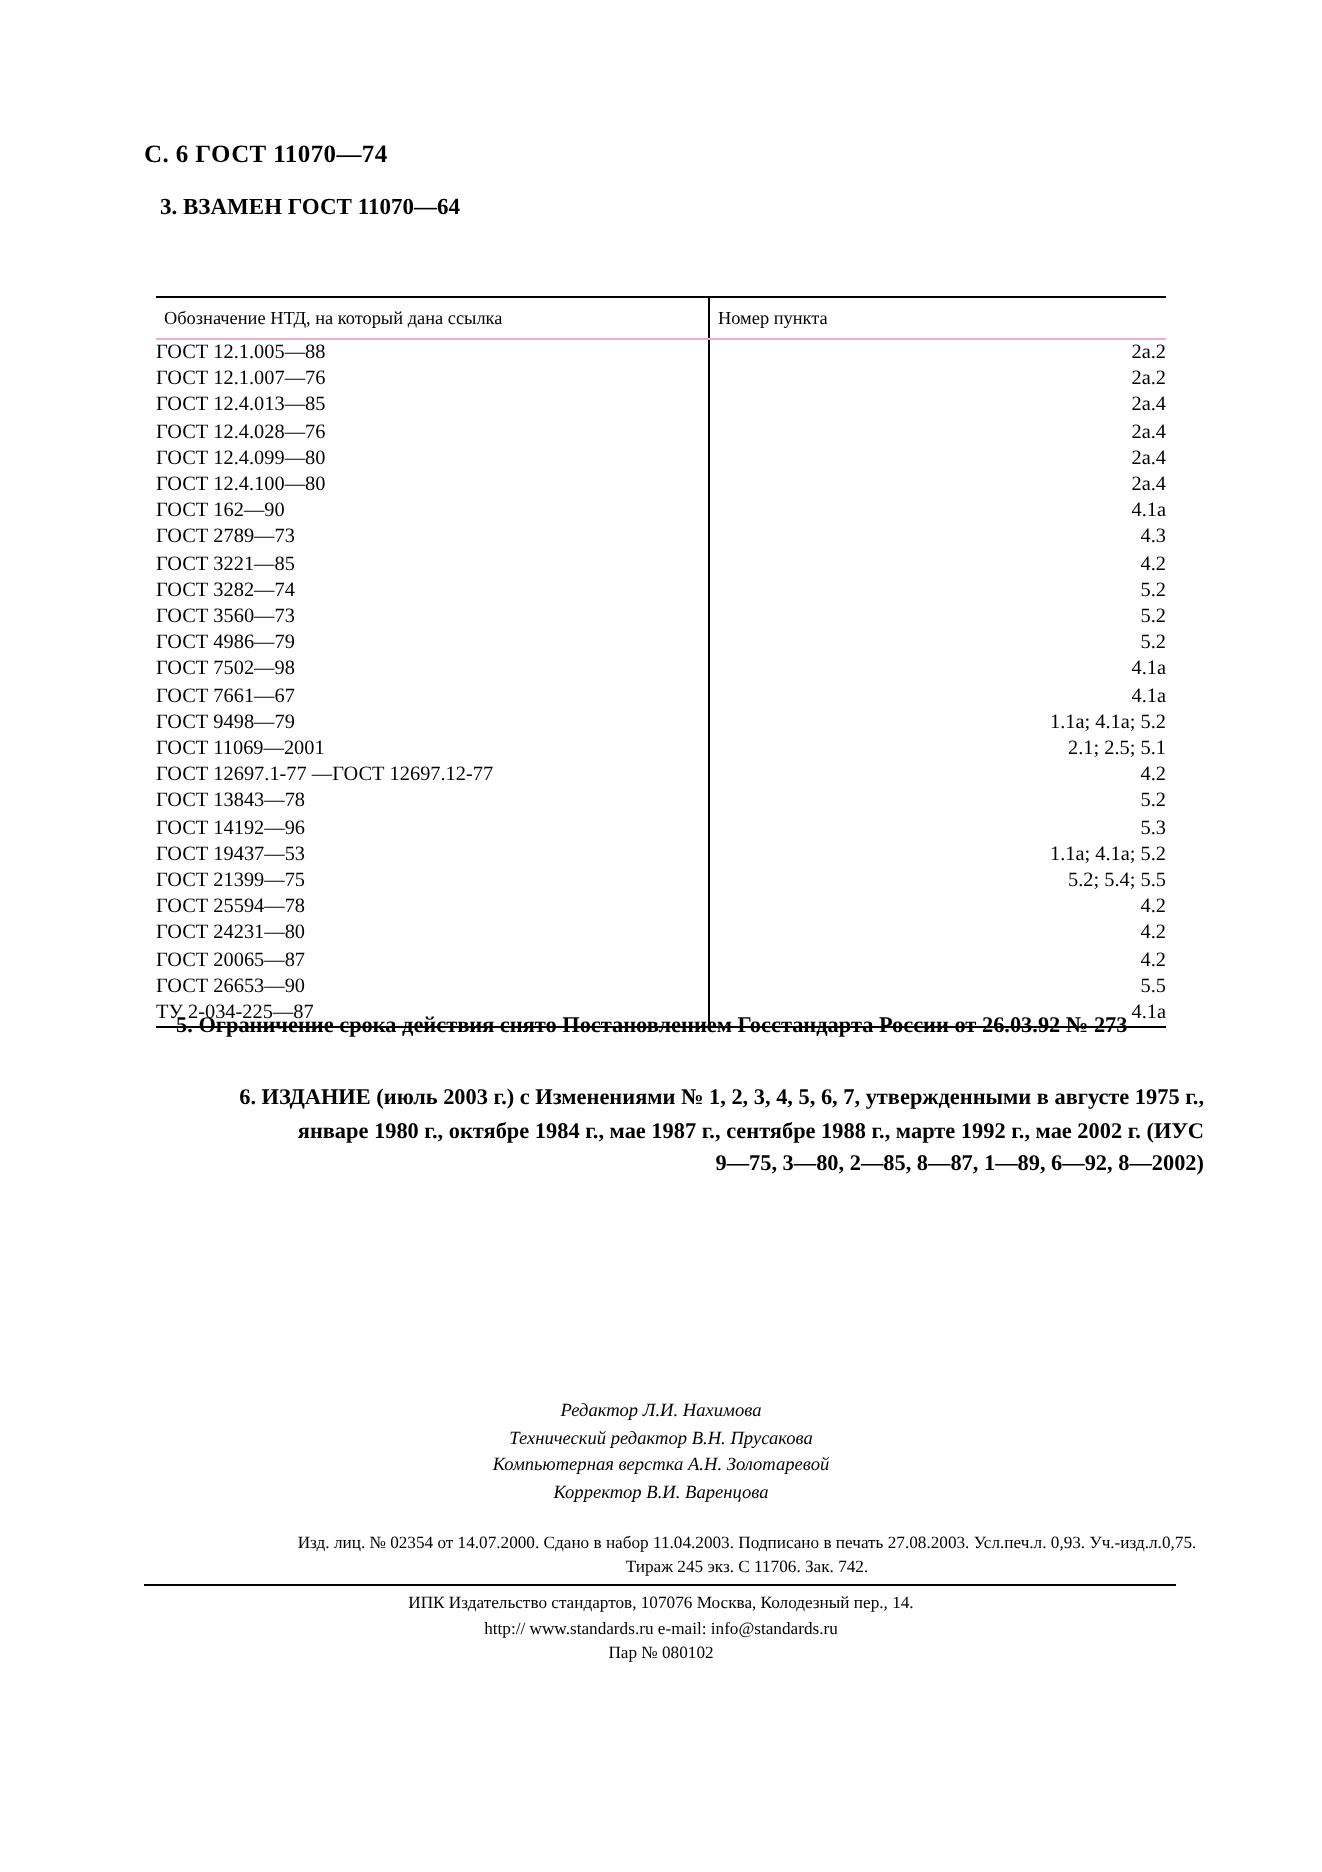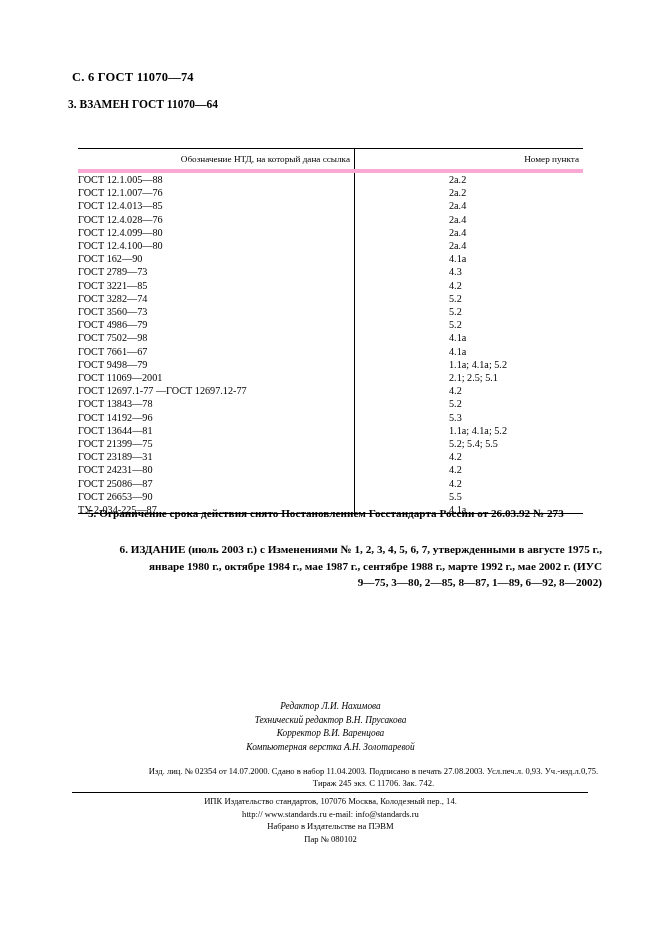--- a/index.html
+++ b/index.html
@@ -26,21 +26,21 @@
     position: absolute;
     left: 72px;
     top: 70px;
     font-size: 12.5px;
     font-weight: bold;
     letter-spacing: 0.2px;
     text-align: center;
   }
   .sec3 {
     position: absolute;
-    left: 68px;
+    left: 80px;
     top: 98px;
     font-size: 11.5px;
     font-weight: bold;
   }
   .sec4 {
     position: absolute;
     left: 88px;
     top: 121px;
     font-size: 11.5px;
     font-weight: bold;
@@ -54,40 +54,40 @@
   table.ntd {
     border-collapse: collapse;
     width: 505px;
     font-size: 9.6px;
     font-family: "Liberation Serif", serif;
   }
   table.ntd th {
     font-weight: normal;
     font-size: 9.2px;
     padding: 5px 4px 5px 4px;
-    text-align: right;
-    border-bottom: 4px solid #f9a8d4;
+    text-align: left;
+    border-bottom: 1px solid #f9a8d4;
     border-top: 1px solid #000;
   }
   table.ntd th.col1 {
     border-right: 1px solid #000;
     width: 268px;
   }
   table.ntd td {
     padding: 0;
     vertical-align: top;
   }
   td.cells-left {
     border-right: 1px solid #000;
     width: 268px;
     padding: 4px 0 5px 12px;
   }
   td.cells-right {
     padding: 4px 0 5px 0;
-    text-align: left;
+    text-align: right;
   }
   .rowline {
     font-size: 10.2px;
     line-height: 13.2px;
     white-space: nowrap;
   }
   .cells-right .rowline {
     padding-left: 94px;
   }
   .bottom-rule {
@@ -188,25 +188,25 @@
                 <div class="rowline">ГОСТ  3282—74</div>
                 <div class="rowline">ГОСТ  3560—73</div>
                 <div class="rowline">ГОСТ  4986—79</div>
                 <div class="rowline">ГОСТ  7502—98</div>
                 <div class="rowline">ГОСТ  7661—67</div>
                 <div class="rowline">ГОСТ  9498—79</div>
                 <div class="rowline">ГОСТ  11069—2001</div>
                 <div class="rowline">ГОСТ  12697.1-77 —ГОСТ  12697.12-77</div>
                 <div class="rowline">ГОСТ  13843—78</div>
                 <div class="rowline">ГОСТ  14192—96</div>
-                <div class="rowline">ГОСТ  13644—81</div>
+                <div class="rowline">ГОСТ  19437—53</div>
                 <div class="rowline">ГОСТ  21399—75</div>
-                <div class="rowline">ГОСТ  23189—31</div>
+                <div class="rowline">ГОСТ  25594—78</div>
                 <div class="rowline">ГОСТ  24231—80</div>
-                <div class="rowline">ГОСТ  25086—87</div>
+                <div class="rowline">ГОСТ  20065—87</div>
                 <div class="rowline">ГОСТ  26653—90</div>
                 <div class="rowline">ТУ 2-034-225—87</div>
               </div>
           </td>
           <td class="cells-right">
             <div id="items-col">
                 <div class="rowline">2а.2</div>
                 <div class="rowline">2а.2</div>
                 <div class="rowline">2а.4</div>
                 <div class="rowline">2а.4</div>
@@ -243,32 +243,31 @@
 
   <div class="sec6">
     <span>6.  ИЗДАНИЕ (июль 2003 г.) с Изменениями № 1, 2, 3, 4, 5, 6, 7, утвержденными в августе 1975 г.,</span>
     <span class="l2">январе 1980 г., октябре 1984 г., мае 1987 г., сентябре 1988 г., марте 1992 г., мае 2002 г. (ИУС</span>
     <span class="l2">9—75, 3—80, 2—85, 8—87, 1—89, 6—92, 8—2002)</span>
   </div>
 
   <div class="colophon">
     <div class="it">Редактор Л.И. Нахимова</div>
     <div class="it">Технический редактор В.Н. Прусакова</div>
+    <div class="it">Компьютерная верстка А.Н. Золотаревой</div>
     <div class="it">Корректор В.И. Варенцова</div>
-    <div class="it">Компьютерная верстка А.Н. Золотаревой</div>
   </div>
 
   <div class="imprint">
     <div>Изд. лиц. № 02354 от 14.07.2000.  Сдано в набор  11.04.2003.  Подписано в печать  27.08.2003.   Усл.печ.л. 0,93.   Уч.-изд.л.0,75.</div>
     <div>Тираж  245 экз.   С   11706.   Зак. 742.</div>
   </div>
 
   <div class="rule-bottom"></div>
 
   <div class="footer">
     <div>ИПК Издательство стандартов, 107076 Москва, Колодезный пер., 14.</div>
     <div>http:// www.standards.ru      e-mail: info@standards.ru</div>
-    <div>Набрано в Издательстве на ПЭВМ</div>
     <div>Пар № 080102</div>
   </div>
 
 <div class="bottom-rule" style="top: 513px;"></div>
   </div>
 
 </body></html>

